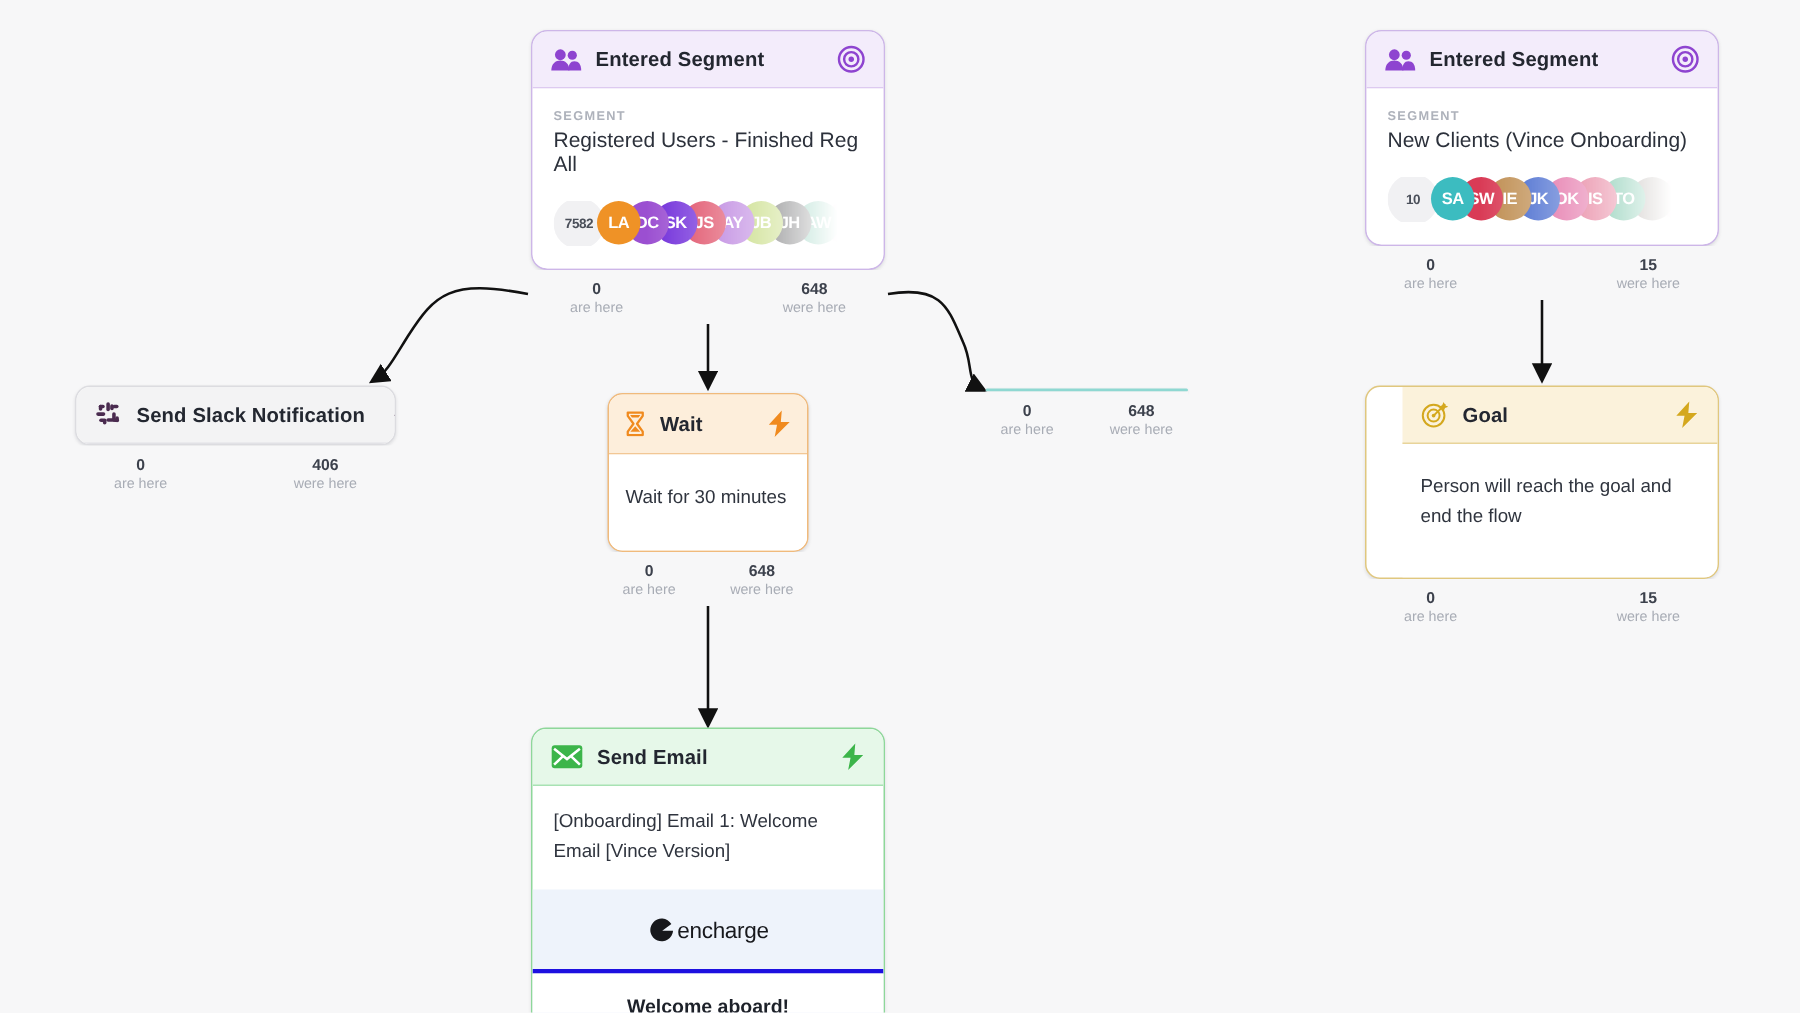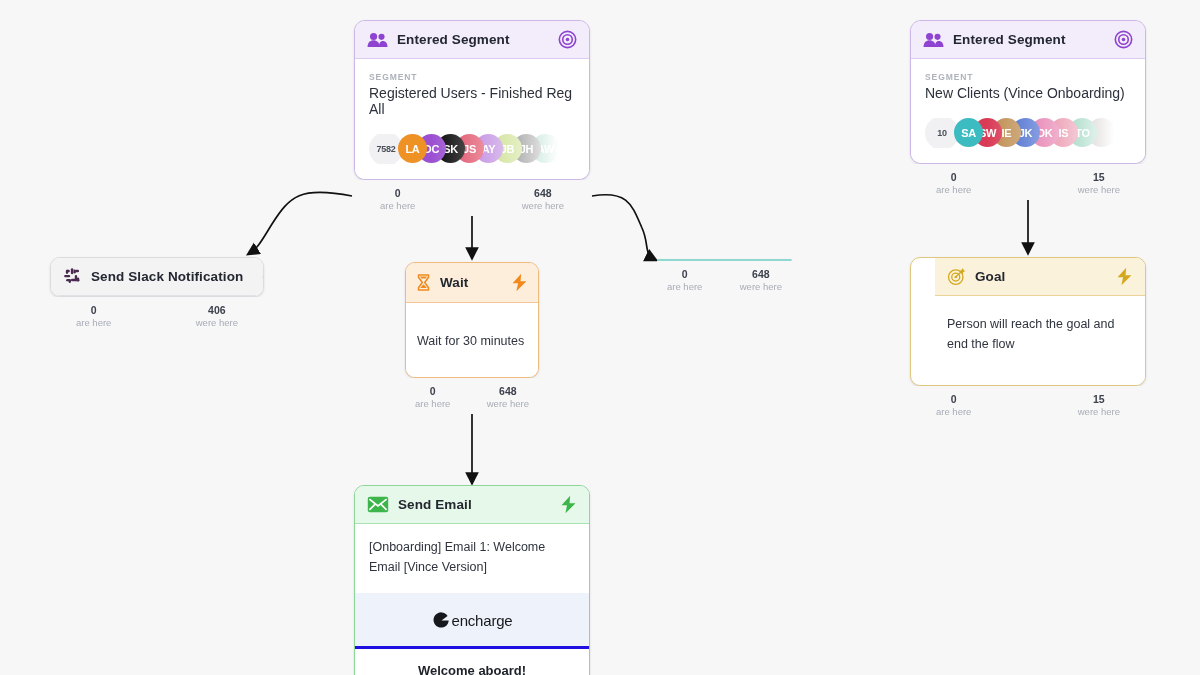--- a/index.html
+++ b/index.html
@@ -151,21 +151,21 @@
           </svg>
         </span>
       </div>
       <div class="card-body">
         <div class="seg-label">SEGMENT</div>
         <div class="seg-name">Registered Users - Finished Reg All</div>
         <div class="avatars av-fade">
             <div class="av av-count">7582</div>
             <div class="av" style="left: 29px; background: rgb(239, 146, 38); z-index: 20;">LA</div>
             <div class="av" style="left: 48px; background: rgb(155, 79, 209); z-index: 19;">DC</div>
-            <div class="av" style="left: 67px; background: #000000; z-index: 18;">SK</div>
+            <div class="av" style="left: 67px; background: #6d28d9; z-index: 18;">SK</div>
             <div class="av" style="left: 86px; background: rgb(220, 58, 85); z-index: 17;">JS</div>
             <div class="av" style="left: 105px; background: rgb(168, 95, 214); z-index: 16;">AY</div>
             <div class="av" style="left: 124px; background: rgb(168, 201, 62); z-index: 15;">JB</div>
             <div class="av" style="left: 143px; background: rgb(16, 17, 20); z-index: 14;">JH</div>
             <div class="av" style="left: 162px; background: rgb(19, 153, 110); z-index: 13;">AW</div>
             <div class="av" style="left: 181px; background: rgb(236, 156, 203); z-index: 12;">BE</div>
             <div class="av" style="left: 200px; background: rgb(217, 239, 231); z-index: 11;"></div>
           </div>
       </div>
     </div>
@@ -284,21 +284,21 @@
           </svg>
         </span>
         <span class="card-title">Wait</span>
         <span class="head-spacer"></span>
         <span>
           <svg width="17" height="19" viewBox="0 0 16 18">
             <path d="M9.6 0.6 L1.4 9.6 L6.6 9.6 L5.1 17.4 L14.6 7.9 L9.0 7.9 Z" fill="#f08a1e"></path>
           </svg>
         </span>
       </div>
-      <div class="card-body" style="padding:28px 11px 26px;">
+      <div class="card-body" style="padding:18px 11px 26px;">
         <div class="body-text">Wait for 30 minutes</div>
       </div>
     </div>
     <div class="stats" style="padding:7px 10px 4px;">
       <div class="stat">
         <div class="stat-num">0</div>
         <div class="stat-lbl">are here</div>
       </div>
       <div class="stat">
         <div class="stat-num">648</div>

